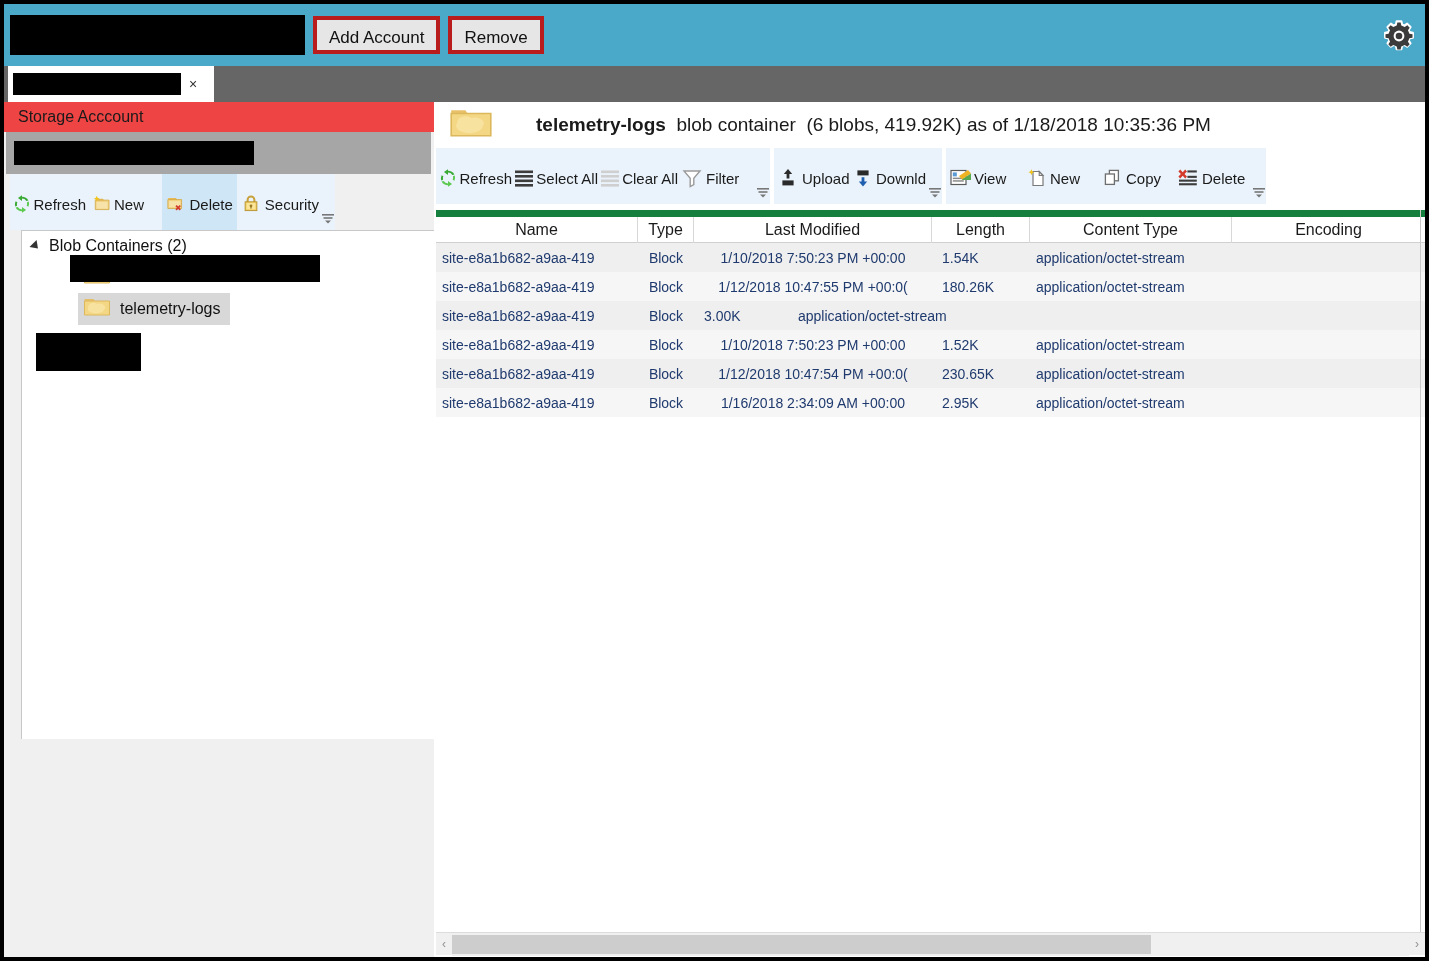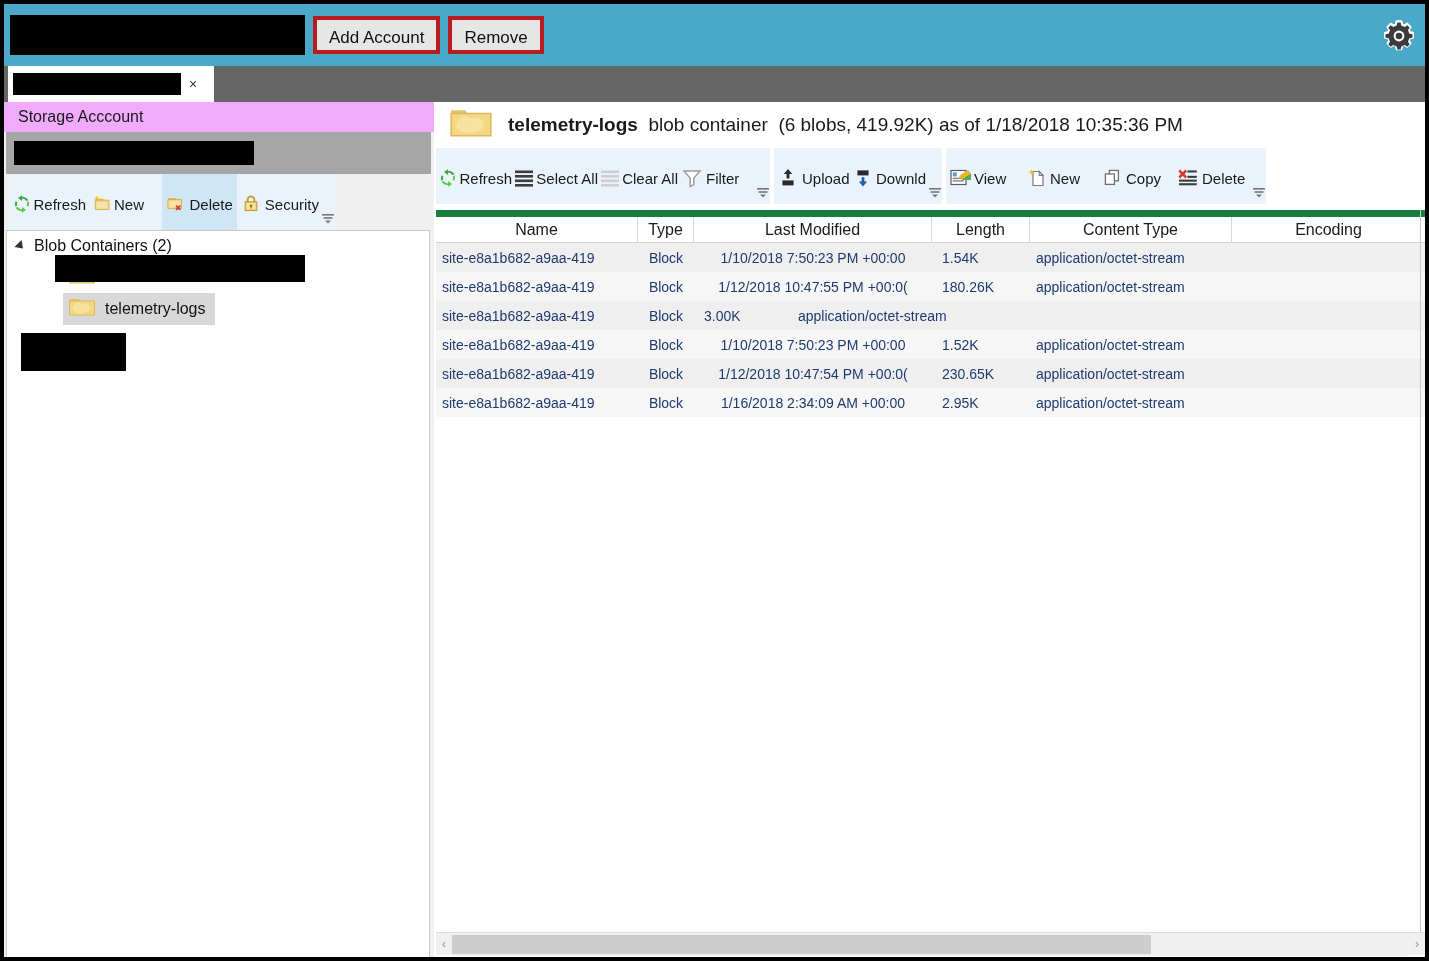--- a/index.html
+++ b/index.html
@@ -82,21 +82,21 @@
 
   
   .left-pane {
     position: absolute; left: 0; top: 0;
     width: 430px; height: 855px;
     background: #f0f0f0;
   }
   .pane-title {
     position: absolute; left: 0; top: 0;
     width: 430px; height: 30px;
-    background: #f0abfc;
+    background: #ef4444;
     font-size: 16px; color: #1a1a1a;
     padding-left: 14px; line-height: 30px;
   }
   .acct-selector {
     position: absolute; left: 2px; top: 30px;
     width: 425px; height: 42px;
     background: #a6a6a6;
   }
   .acct-selector .redact {
     position: absolute; left: 8px; top: 9px;
@@ -125,22 +125,22 @@
   }
   .tb-btn .lbl { white-space: nowrap; font-size: 15px; }
   .tb-overflow {
     align-self: flex-end;
     margin-bottom: 5px; margin-left: 2px;
     color: #555; font-size: 11px; cursor: pointer;
     line-height: 10px;
   }
 
   .tree {
-    position: absolute; left: 2px; top: 128px;
-    width: 424px; height: 727px;
+    position: absolute; left: 17px; top: 128px;
+    width: 424px; height: 509px;
     background: #ffffff;
     border: 1px solid #c8c8c8;
     border-bottom: none;
     overflow: hidden;
   }
   .tree-row {
     display: flex; align-items: center;
     height: 30px; font-size: 16px; color: #111111;
     padding-left: 10px;
   }
@@ -170,20 +170,21 @@
   .right-pane {
     position: absolute; left: 430px; top: 0;
     width: 991px; height: 855px;
     background: #ffffff;
   }
   .rp-header {
     position: absolute; left: 0; top: 0;
     width: 991px; height: 46px;
     display: flex; align-items: center;
     padding-left: 12px;
+    gap: 28px;
   }
   .rp-title { font-size: 19px; color: #1a1a1a; margin-left: 12px; white-space: nowrap;}
   .rp-title b { font-weight: bold; }
   .rp-title .muted { color: #1a1a1a; }
 
   .right-toolbar {
     position: absolute; left: 2px; top: 46px;
     width: 835px; height: 56px;
     display: flex;
   }

